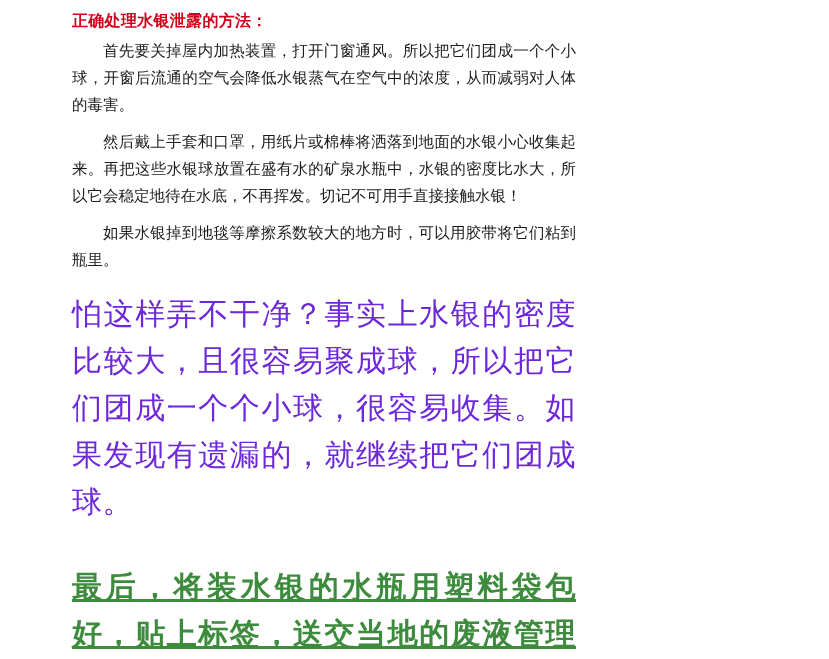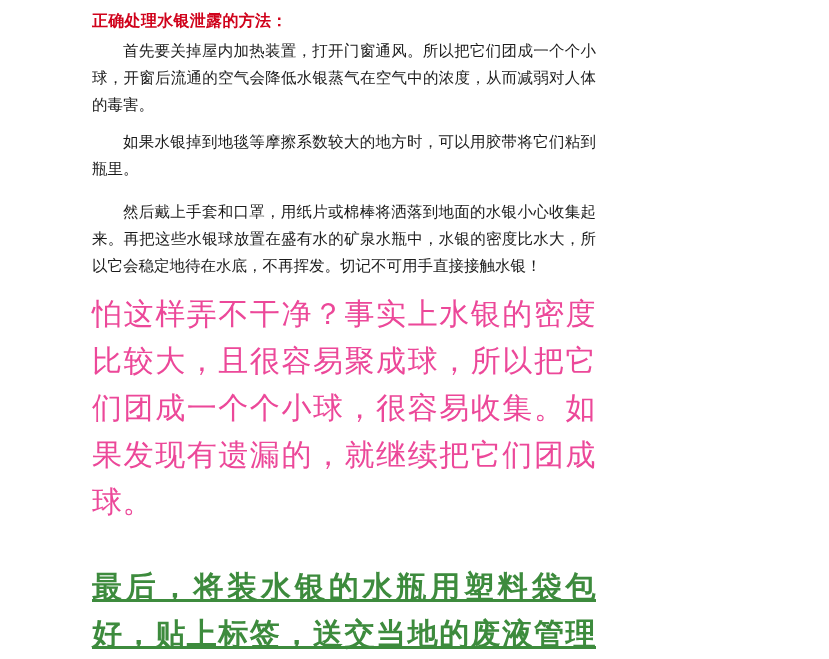--- a/index.html
+++ b/index.html
@@ -13,21 +13,20 @@
     font-family: "DejaVu Sans", "Liberation Sans", sans-serif;
     color: #000000;
     overflow: hidden;
   }
   .page {
     position: relative;
     width: 656px;
     height: 659px;
     box-sizing: border-box;
     padding: 10px 80px 0 72px;
-    margin-left: 20px;
   }
   .heading {
     color: #d0021b;
     font-weight: bold;
     font-size: 16px;
     line-height: 22px;
     margin: 0 0 6px 0;
     letter-spacing: 0.3px;
   }
   .para {
@@ -37,21 +36,21 @@
     text-indent: 2em;
     text-align: justify;
     color: #1a1a1a;
   }
   .para.last {
     margin-bottom: 16px;
   }
   .big-black {
     font-size: 30px;
     line-height: 47px;
-    color: #ec4899;
+    color: #6d28d9;
     margin: 0 0 8px 0;
     text-align: justify;
     letter-spacing: 0.5px;
   }
   .big-green {
     font-size: 30px;
     line-height: 47px;
     color: #3d8b3d;
     font-weight: bold;
     margin: 38px 0 0 0;
@@ -62,21 +61,21 @@
 </style>
 </head>
 <body>
 
 <div class="page">
 
   <h1 class="heading">正确处理水银泄露的方法：</h1>
 
   <p class="para">首先要关掉屋内加热装置，打开门窗通风。所以把它们团成一个个小球，开窗后流通的空气会降低水银蒸气在空气中的浓度，从而减弱对人体的毒害。</p>
 
+  <p class="para">然后戴上手套和口罩，用纸片或棉棒将洒落到地面的水银小心收集起来。再把这些水银球放置在盛有水的矿泉水瓶中，水银的密度比水大，所以它会稳定地待在水底，不再挥发。切记不可用手直接接触水银！</p>
+
   <p class="para last">如果水银掉到地毯等摩擦系数较大的地方时，可以用胶带将它们粘到瓶里。</p>
-
-  <p class="para">然后戴上手套和口罩，用纸片或棉棒将洒落到地面的水银小心收集起来。再把这些水银球放置在盛有水的矿泉水瓶中，水银的密度比水大，所以它会稳定地待在水底，不再挥发。切记不可用手直接接触水银！</p>
 
   <p class="big-black">怕这样弄不干净？事实上水银的密度比较大，且很容易聚成球，所以把它们团成一个个小球，很容易收集。如果发现有遗漏的，就继续把它们团成球。</p>
 
   <p class="big-green">最后，将装水银的水瓶用塑料袋包好，贴上标签，送交当地的废液管理人员或者环保部门处理，切记不要将水银倒入下水道中，否则水银渗入地下水中会持续造成污染。</p>
 
 </div>
 
 </body></html>

